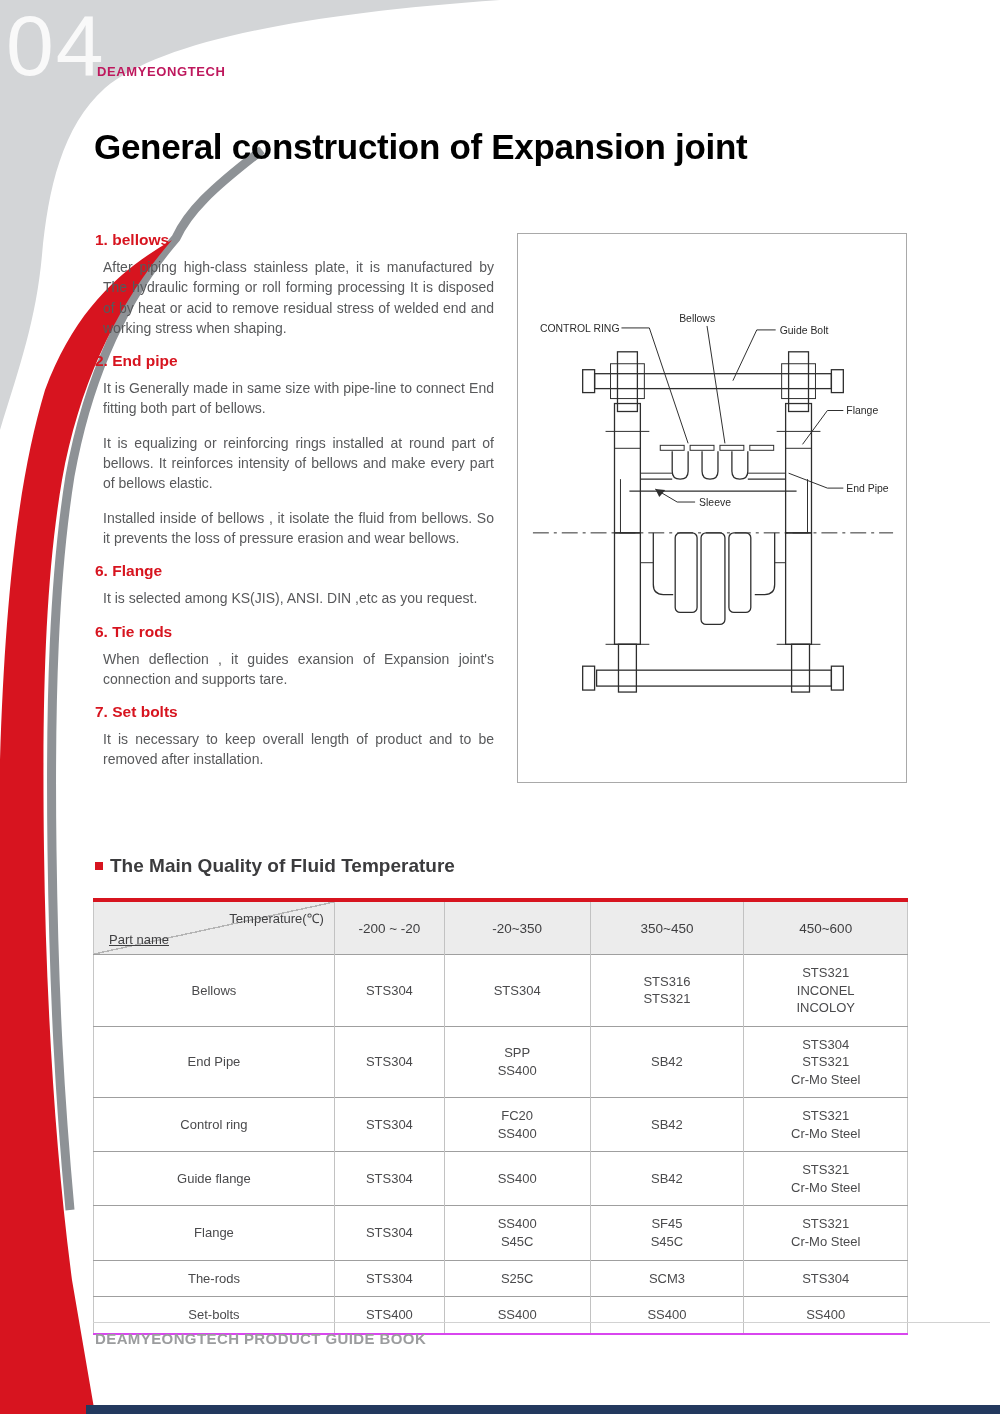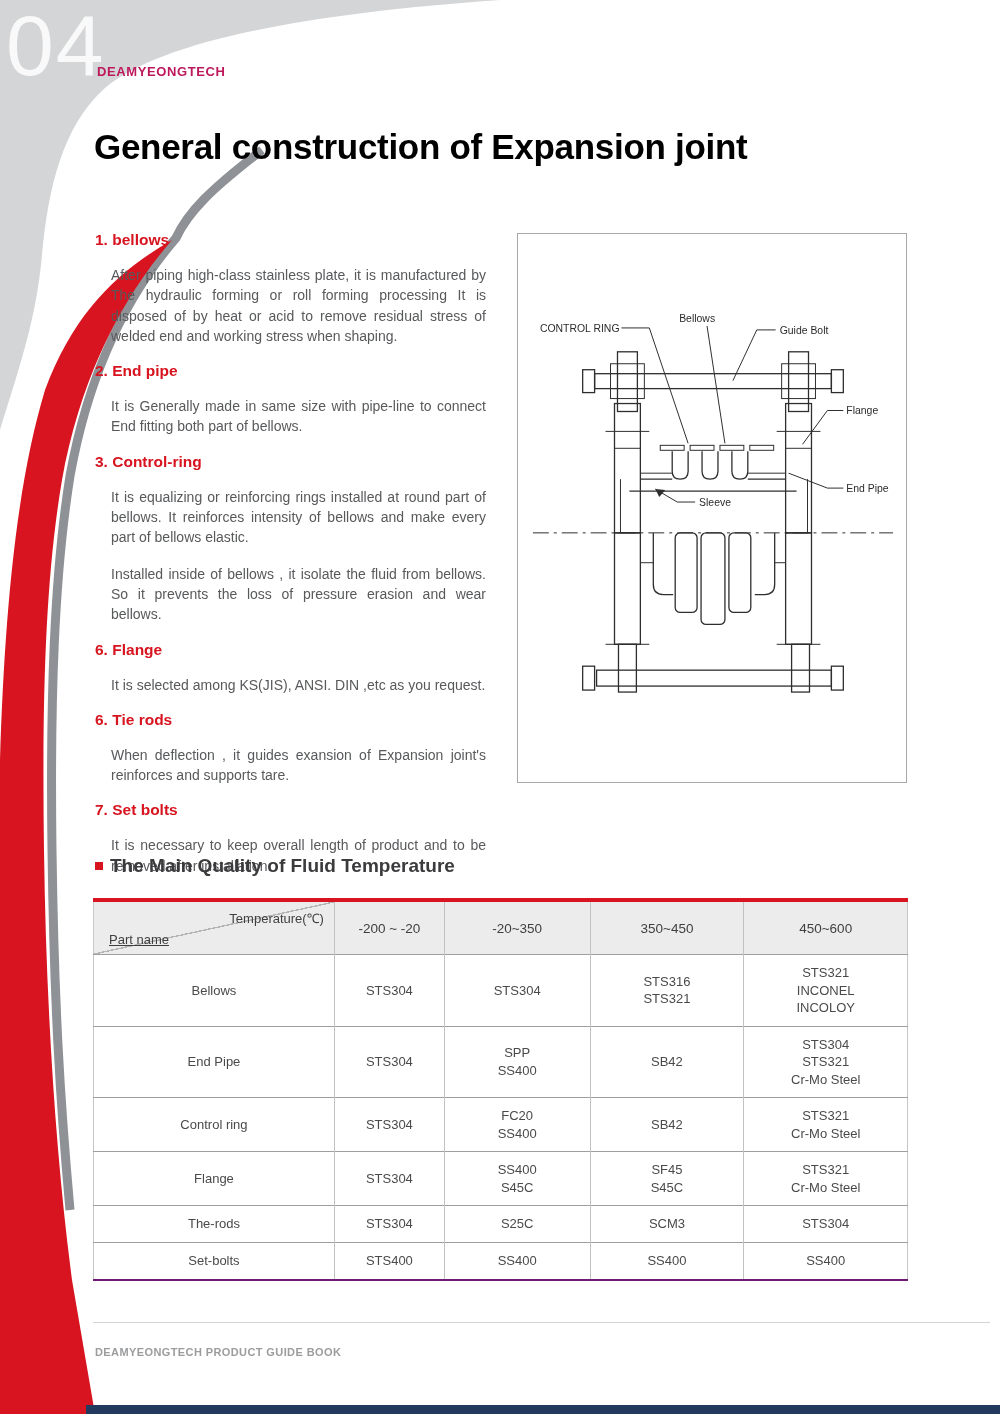--- a/index.html
+++ b/index.html
@@ -15,55 +15,55 @@
   
   .brand{position:absolute;left:97px;top:64px;font-size:13px;font-weight:bold;
         color:#be185d;letter-spacing:0.6px;}
   .title{position:absolute;left:94px;top:104px;font-size:35px;font-weight:bold;
         color:#000000;letter-spacing:-0.3px;}
 
   
   .sections{position:absolute;left:95px;top:231px;width:407px;}
   .sec{margin-bottom:14px;}
   .sec h3{margin:0 0 4px 0;font-size:15.5px;font-weight:bold;color:#d7141f;}
-  .sec p{margin:16px;font-size:14px;line-height:1.45;color:#58595b;text-align:justify;}
+  .sec p{margin:8px;font-size:14px;line-height:1.45;color:#58595b;text-align:justify;}
 
   
   .diagram{position:absolute;left:517px;top:233px;width:388px;height:548px;
         border:1px solid #a9a9a9;background:#fff;}
   .diagram svg{display:block;}
   .dwg{stroke:#2e2e2e;fill:none;stroke-width:1.3;}
   .dwg-thin{stroke:#2e2e2e;fill:none;stroke-width:1;}
   .dlabel{font-family:"Liberation Sans",sans-serif;font-size:10.5px;fill:#2b2b2b;}
 
   
   .tbl-title{position:absolute;left:95px;top:855px;font-size:19px;font-weight:bold;
         color:#3b3b3d;}
   .tbl-title .bullet{display:inline-block;width:8px;height:8px;background:#d7141f;
         margin-right:7px;vertical-align:2px;}
   .tbl-wrap{position:absolute;left:93px;top:898px;width:815px;border-top:4px solid #d7141f;}
   table.mat{width:100%;border-collapse:collapse;table-layout:fixed;
         border-left:1px solid #c6c6c6;border-right:1px solid #c6c6c6;
-        border-bottom:2px solid #701a75;padding-left:10px;}
+        border-bottom:2px solid #d946ef;padding-left:10px;}
   table.mat th{background:#ececec;font-size:13.5px;font-weight:normal;color:#3f3f41;
         height:52px;padding:0;}
   table.mat td{font-size:13px;color:#4a4a4c;text-align:center;vertical-align:middle;
         padding:9px 4px;line-height:1.35;white-space:pre-line;border-top:1px solid #9f9f9f;}
   table.mat th + th, table.mat td + td{border-left:1px solid #c2c2c2;}
   .corner{position:relative;width:100%;height:52px;
         background-image:linear-gradient(to bottom right,
           transparent calc(50% - 0.7px), #b5b5b5 calc(50% - 0.7px),
           #b5b5b5 calc(50% + 0.7px), transparent calc(50% + 0.7px));}
   .corner .t{position:absolute;top:7px;right:10px;font-size:13px;color:#3f3f41;}
   .corner .b{position:absolute;bottom:7px;left:15px;font-size:13px;color:#3f3f41;text-decoration:underline;}
 
   
   .foot-line{position:absolute;left:93px;top:1322px;width:897px;height:1px;background:#d2d2d2;}
-  .foot-text{position:absolute;left:95px;top:1330px;font-size:11px;font-weight:bold;
-        color:#9b9c9e;letter-spacing:0.4px;margin-top:16px;}
+  .foot-text{position:absolute;left:95px;top:1330px;font-size:15px;font-weight:bold;
+        color:#9b9c9e;letter-spacing:0.4px;}
   .navy-bar{position:absolute;left:86px;right:0;bottom:0;height:9px;background:#23395e;}
 </style>
 </head>
 <body>
 
 <div class="page">
 
   <svg class="deco" width="560" height="1414" viewBox="0 0 560 1414">
     <path d="M0,0 L500,0 C300,14 160,42 105,88 C62,126 48,190 42,255 C36,320 20,365 0,430 Z" fill="#d3d5d7"></path>
     <path d="M262,150 C210,190 188,212 176,238 C126,296 88,376 70,476 C54,576 50,700 52,850 C54,1000 60,1100 70,1210" stroke="#8e9296" stroke-width="9" fill="none"></path>
@@ -77,33 +77,32 @@
   <div class="sections">
     <div class="sec">
       <h3>1. bellows</h3>
       <p>After piping high-class stainless plate, it is manufactured by The hydraulic forming or roll forming processing It is disposed of by heat or acid to remove residual stress of welded end and working stress when shaping.</p>
     </div>
     <div class="sec">
       <h3>2. End pipe</h3>
       <p>It is Generally made in same size with pipe-line to connect End fitting both part of bellows.</p>
     </div>
     <div class="sec">
-      <h3>3. Control-ring</h3>
       <p>It is equalizing or reinforcing rings installed at round part of bellows. It reinforces intensity of bellows and make every part of bellows elastic.</p>
     </div>
     <div class="sec">
       <p>Installed inside of bellows , it isolate the fluid from bellows. So it prevents the loss of pressure erasion and wear bellows.</p>
     </div>
     <div class="sec">
       <h3>6. Flange</h3>
       <p>It is selected among KS(JIS), ANSI. DIN ,etc as you request.</p>
     </div>
     <div class="sec">
       <h3>6. Tie rods</h3>
-      <p>When deflection , it guides exansion of Expansion joint's reinforces and supports tare.</p>
+      <p>When deflection , it guides exansion of Expansion joint's connection and supports tare.</p>
     </div>
     <div class="sec">
       <h3>7. Set bolts</h3>
       <p>It is necessary to keep overall length of product and to be removed after installation.</p>
     </div>
   </div>
 
   <div class="diagram">
     <svg width="388" height="548" viewBox="0 0 390 550">
 
@@ -228,20 +227,28 @@
         <tr>
           <td>Control ring</td>
           <td>STS304</td>
           <td>FC20
 SS400</td>
           <td>SB42</td>
           <td>STS321
 Cr-Mo Steel</td>
         </tr>
         <tr>
+          <td>Guide flange</td>
+          <td>STS304</td>
+          <td>SS400</td>
+          <td>SB42</td>
+          <td>STS321
+Cr-Mo Steel</td>
+        </tr>
+        <tr>
           <td>Flange</td>
           <td>STS304</td>
           <td>SS400
 S45C</td>
           <td>SF45
 S45C</td>
           <td>STS321
 Cr-Mo Steel</td>
         </tr>
         <tr>

